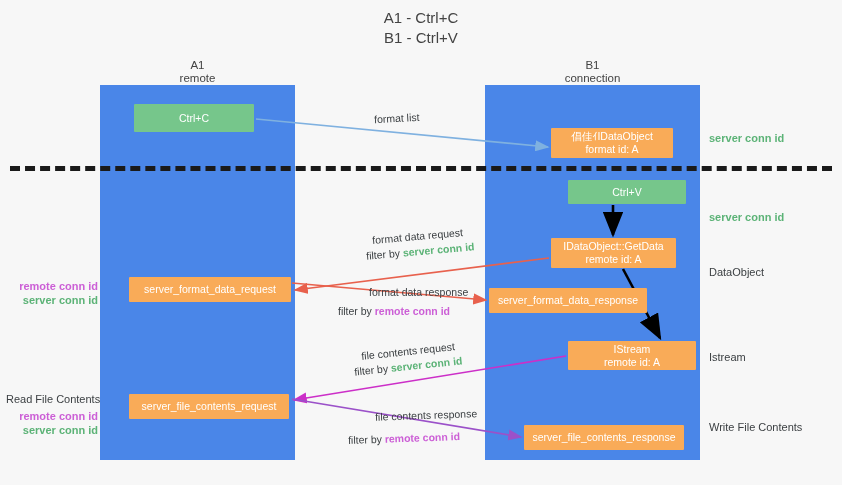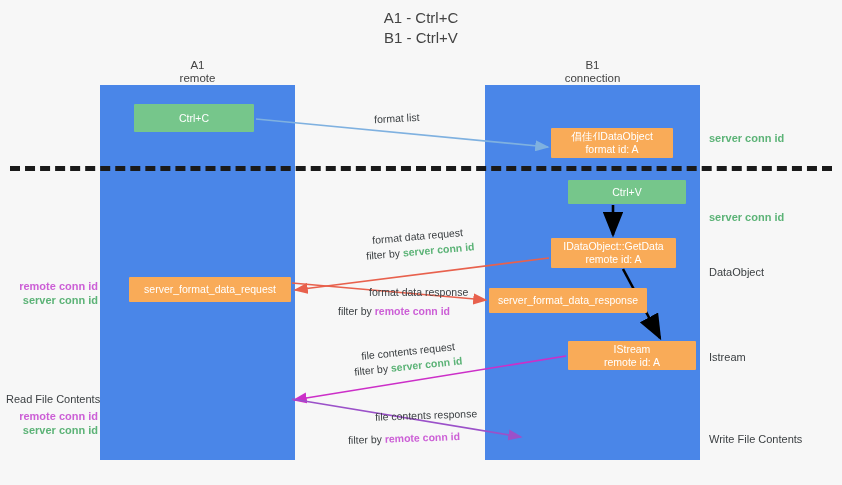--- a/index.html
+++ b/index.html
@@ -96,21 +96,21 @@
     white-space: pre;
   }
   .green-text  { color: #5cb377; font-weight: bold; }
   .purple-text { color: #cc5fd6; font-weight: bold; }
   .plain-text  { color: #3c4043; }
 
   #side-server-1 { left: 709px; top: 131px; }
   #side-server-2 { left: 709px; top: 210px; }
   #label-dataobject { left: 709px; top: 245px; margin-top: 20px; }
   #label-istream    { left: 709px; top: 350px; }
-  #label-writefile  { left: 709px; top: 432px; text-align: center; }
+  #label-writefile  { left: 709px; top: 420px; text-align: center; }
 
   #left-conn-1 { left: 6px; top: 279px; text-align: right; width: 92px; }
   #left-readfile { left: 6px; top: 392px; text-align: left; width: 98px; }
   #left-conn-2 { left: 6px; top: 409px; text-align: right; width: 92px; }
 
   
   .edge-label {
     font-size: 10.5px;
     line-height: 14px;
     white-space: pre;
@@ -193,20 +193,22 @@
   <div class="abs node green" id="node-ctrl-c">Ctrl+C</div>
   <div class="abs node orange" id="node-idataobject">倡佳ｲIDataObject
 format id: A</div>
   <div class="abs node green" id="node-ctrl-v">Ctrl+V</div>
   <div class="abs node orange" id="node-getdata">IDataObject::GetData
 remote id: A</div>
   <div class="abs node orange" id="node-fmt-resp">server_format_data_response</div>
   <div class="abs node orange" id="node-fmt-req">server_format_data_request</div>
   <div class="abs node orange" id="node-istream">IStream
 remote id: A</div>
+  <div class="abs node orange" id="node-file-req">server_file_contents_request</div>
+  <div class="abs node orange" id="node-file-resp">server_file_contents_response</div>
 
   <div class="abs side-label green-text" id="side-server-1">server conn id</div>
   <div class="abs side-label green-text" id="side-server-2">server conn id</div>
   <div class="abs side-label plain-text" id="label-dataobject">DataObject</div>
   <div class="abs side-label plain-text" id="label-istream">Istream</div>
   <div class="abs side-label plain-text" id="label-writefile">Write File Contents</div>
 
   <div class="abs" id="left-conn-1">
     <div class="side-label purple-text">remote conn id</div>
     <div class="side-label green-text">server conn id</div>

